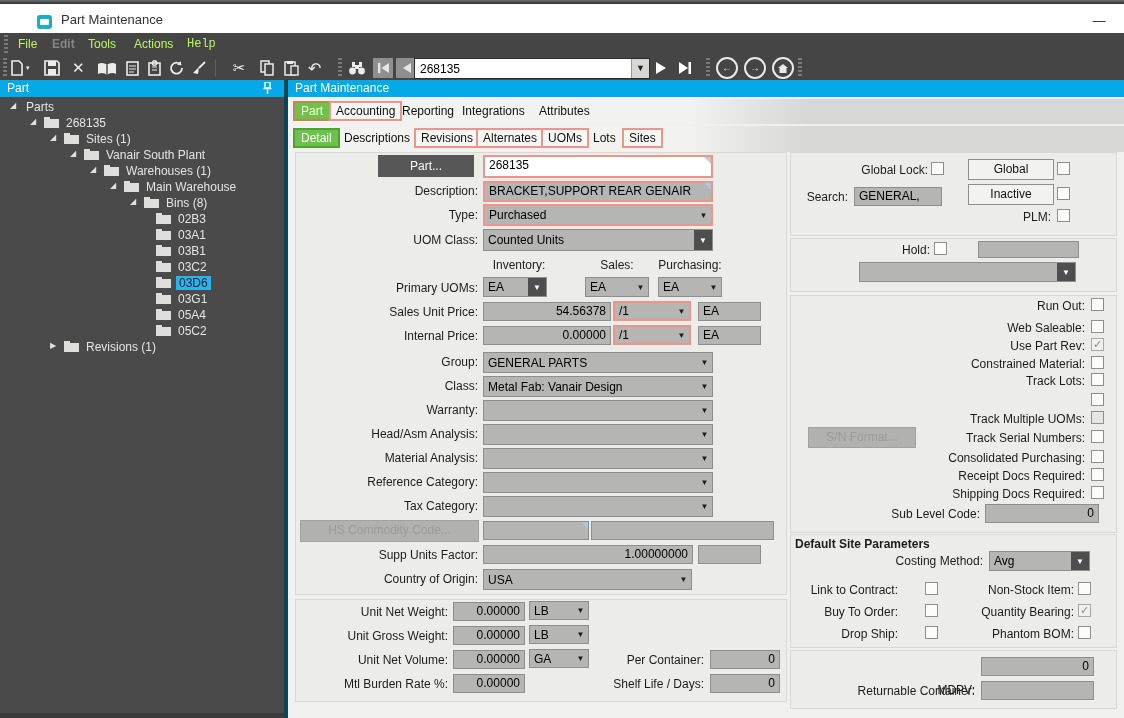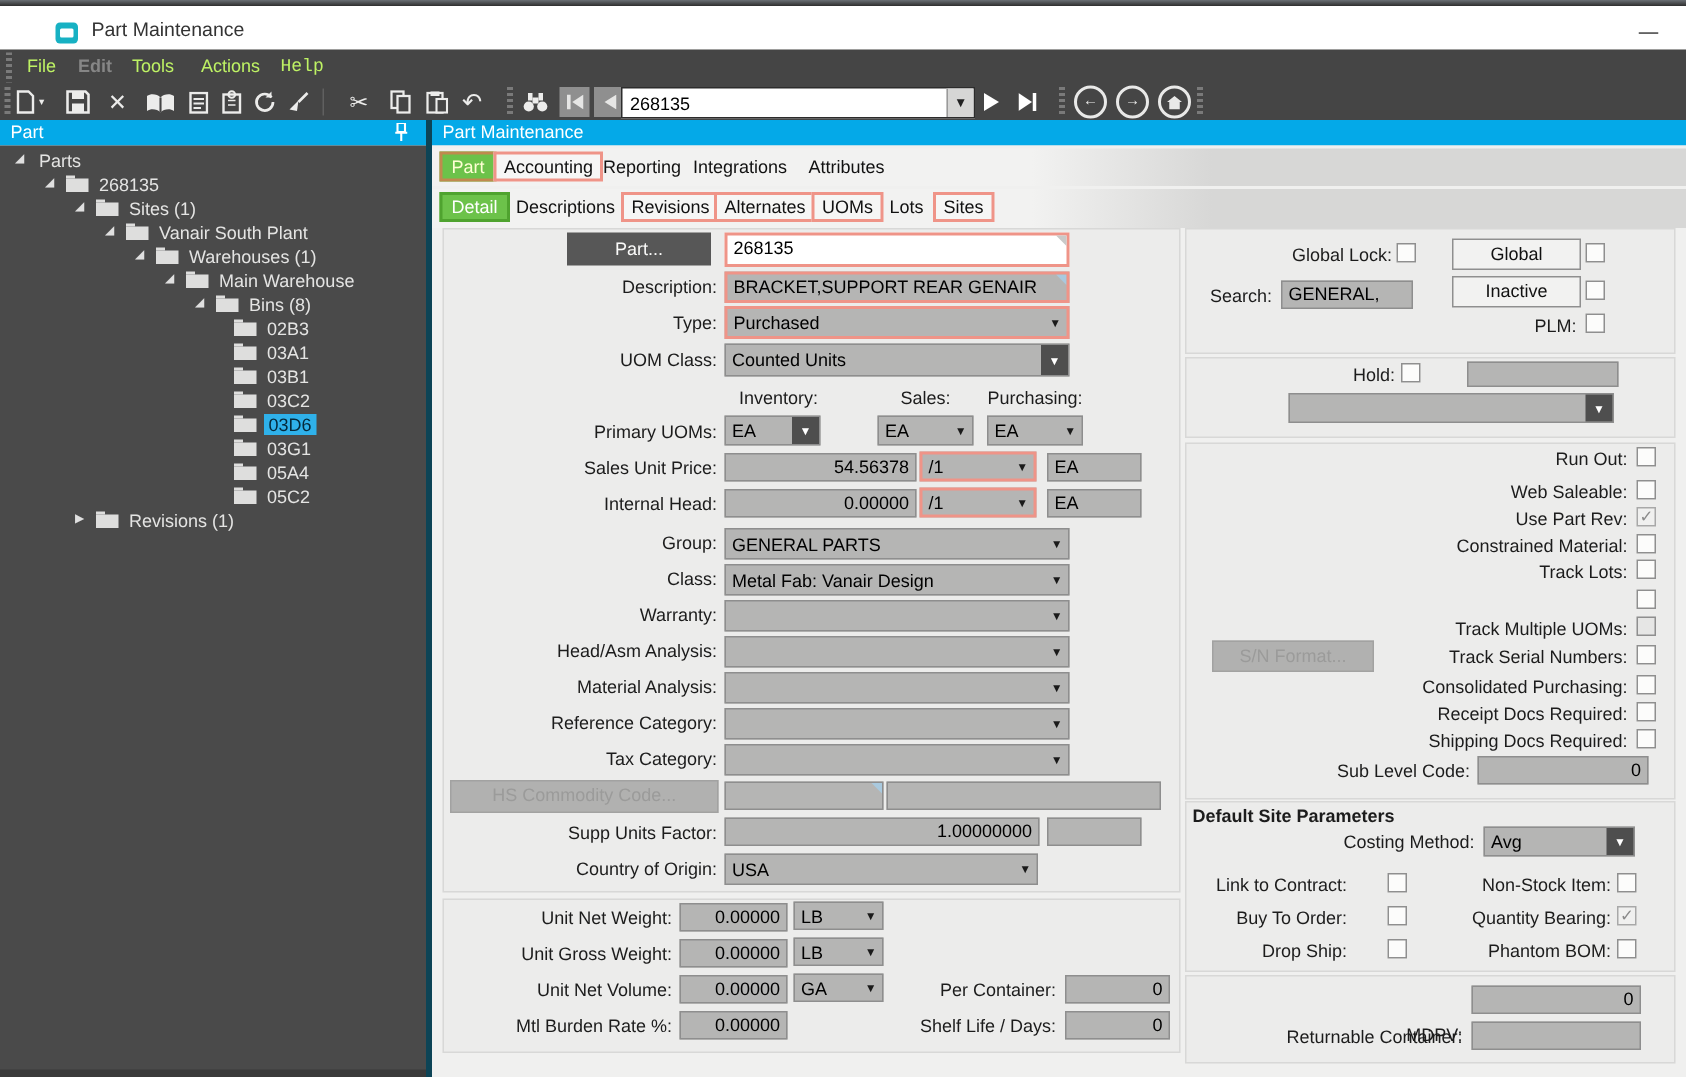--- a/index.html
+++ b/index.html
@@ -358,21 +358,21 @@
     </div>
 
   <div class="lbl" style="left:308px;top:305px;width:170px;">Sales Unit Price:</div>
   <div class="fld r" style="left:483px;top:302px;width:118px;height:15px;">54.56378</div>
   <div class="dd flag" style="left:613px;top:301px;width:78px;height:20px;">
       <span class="txt">/1</span>
       <span class="ar">▼</span>
     </div>
   <div class="fld" style="left:698px;top:302px;width:53px;height:15px;">EA</div>
 
-  <div class="lbl" style="left:308px;top:329px;width:170px;">Internal Head:</div>
+  <div class="lbl" style="left:308px;top:329px;width:170px;">Internal Price:</div>
   <div class="fld r" style="left:483px;top:326px;width:118px;height:15px;">0.00000</div>
   <div class="dd flag" style="left:613px;top:325px;width:78px;height:20px;">
       <span class="txt">/1</span>
       <span class="ar">▼</span>
     </div>
   <div class="fld" style="left:698px;top:326px;width:53px;height:15px;">EA</div>
 
   <div class="lbl" style="left:308px;top:355px;width:170px;">Group:</div>
   <div class="dd" style="left:483px;top:352px;width:230px;height:21px;">
       <span class="txt">GENERAL PARTS</span>

